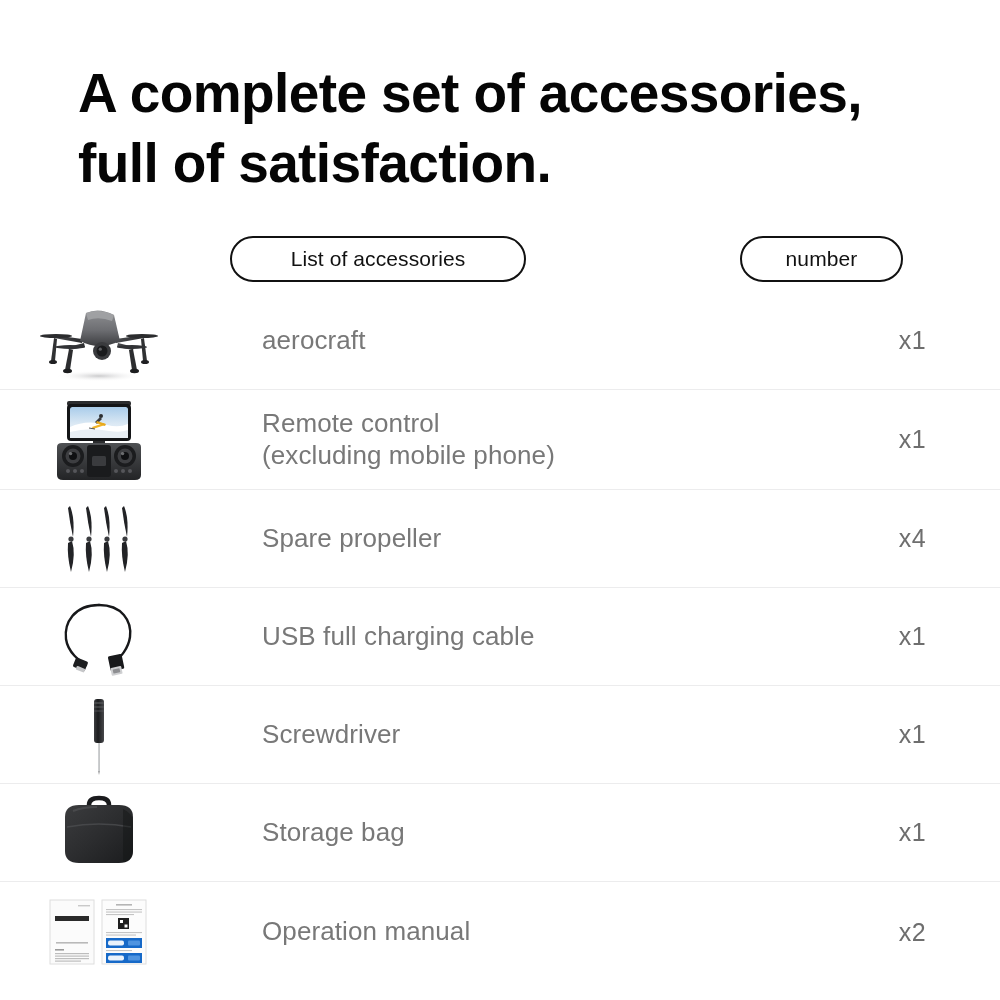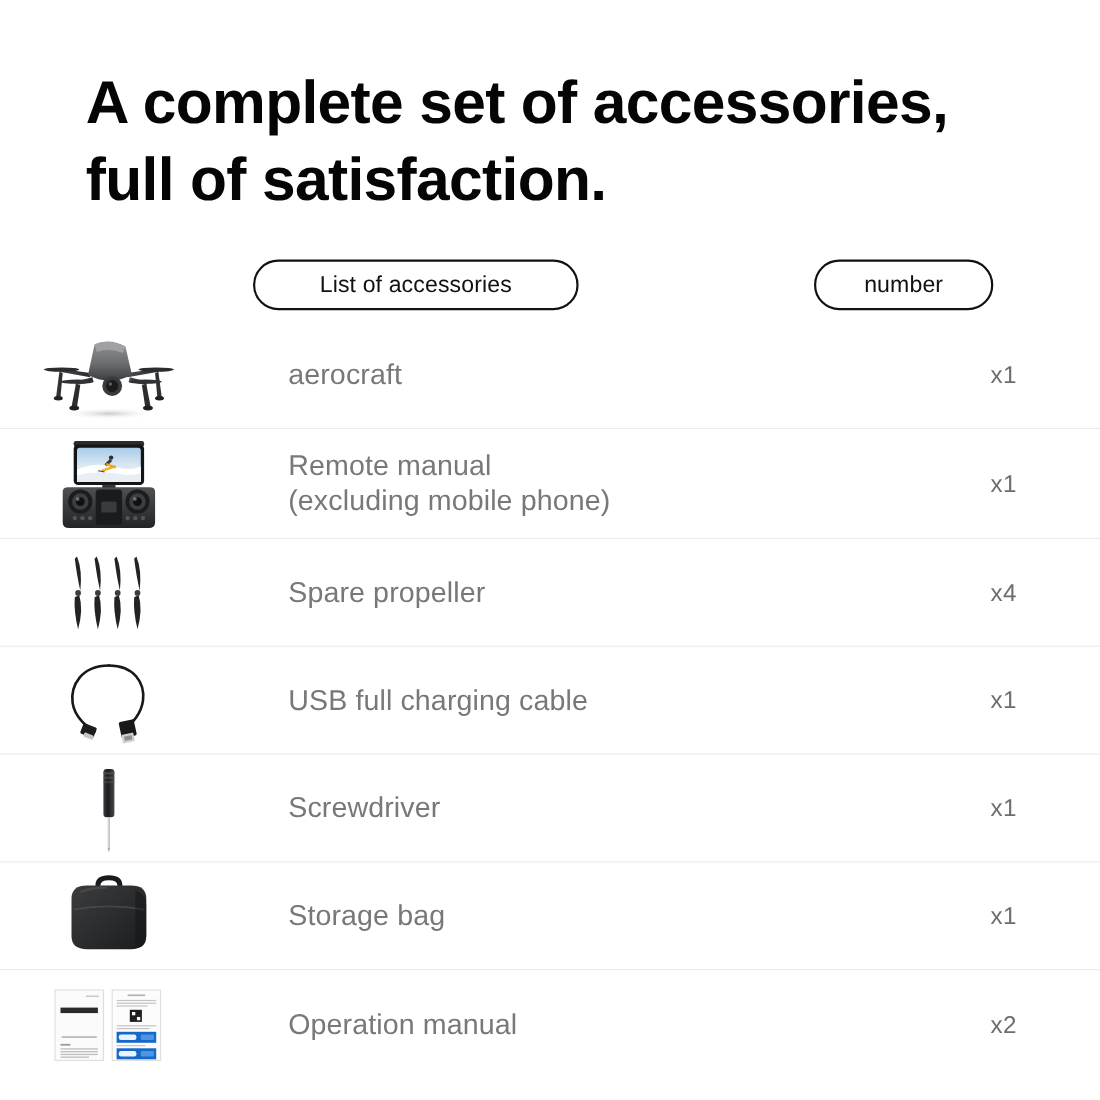--- a/index.html
+++ b/index.html
@@ -67,21 +67,21 @@
     font-size: 26px;
     line-height: 1.22;
     letter-spacing: 0.1px;
   }
   .cell-label .sub { display: block; }
   .cell-qty {
     width: 175px;
     min-width: 175px;
     text-align: center;
     color: #6e6e6e;
-    font-size: 22px;
+    font-size: 25px;
     letter-spacing: 0.5px;
   }
 
   
   .art { display: block; }
 </style>
 </head>
 <body>
 
 <div class="page">
@@ -206,21 +206,21 @@
 
           <circle cx="19" cy="74" r="2" fill="#55565a"></circle>
           <circle cx="26" cy="74" r="2" fill="#55565a"></circle>
           <circle cx="33" cy="74" r="2" fill="#55565a"></circle>
           <circle cx="67" cy="74" r="2" fill="#55565a"></circle>
           <circle cx="74" cy="74" r="2" fill="#55565a"></circle>
           <circle cx="81" cy="74" r="2" fill="#55565a"></circle>
         </svg>
       </div>
       <div class="cell-label">
-        <span>Remote manual</span>
+        <span>Remote control</span>
         <span class="sub">(excluding mobile phone)</span>
       </div>
       <div class="cell-qty">x1</div>
     </div>
 
     <div class="row row-h98">
       <div class="cell-img">
         <svg class="art" width="84" height="74" viewBox="0 0 84 74">
           <g fill="#222326">
 

